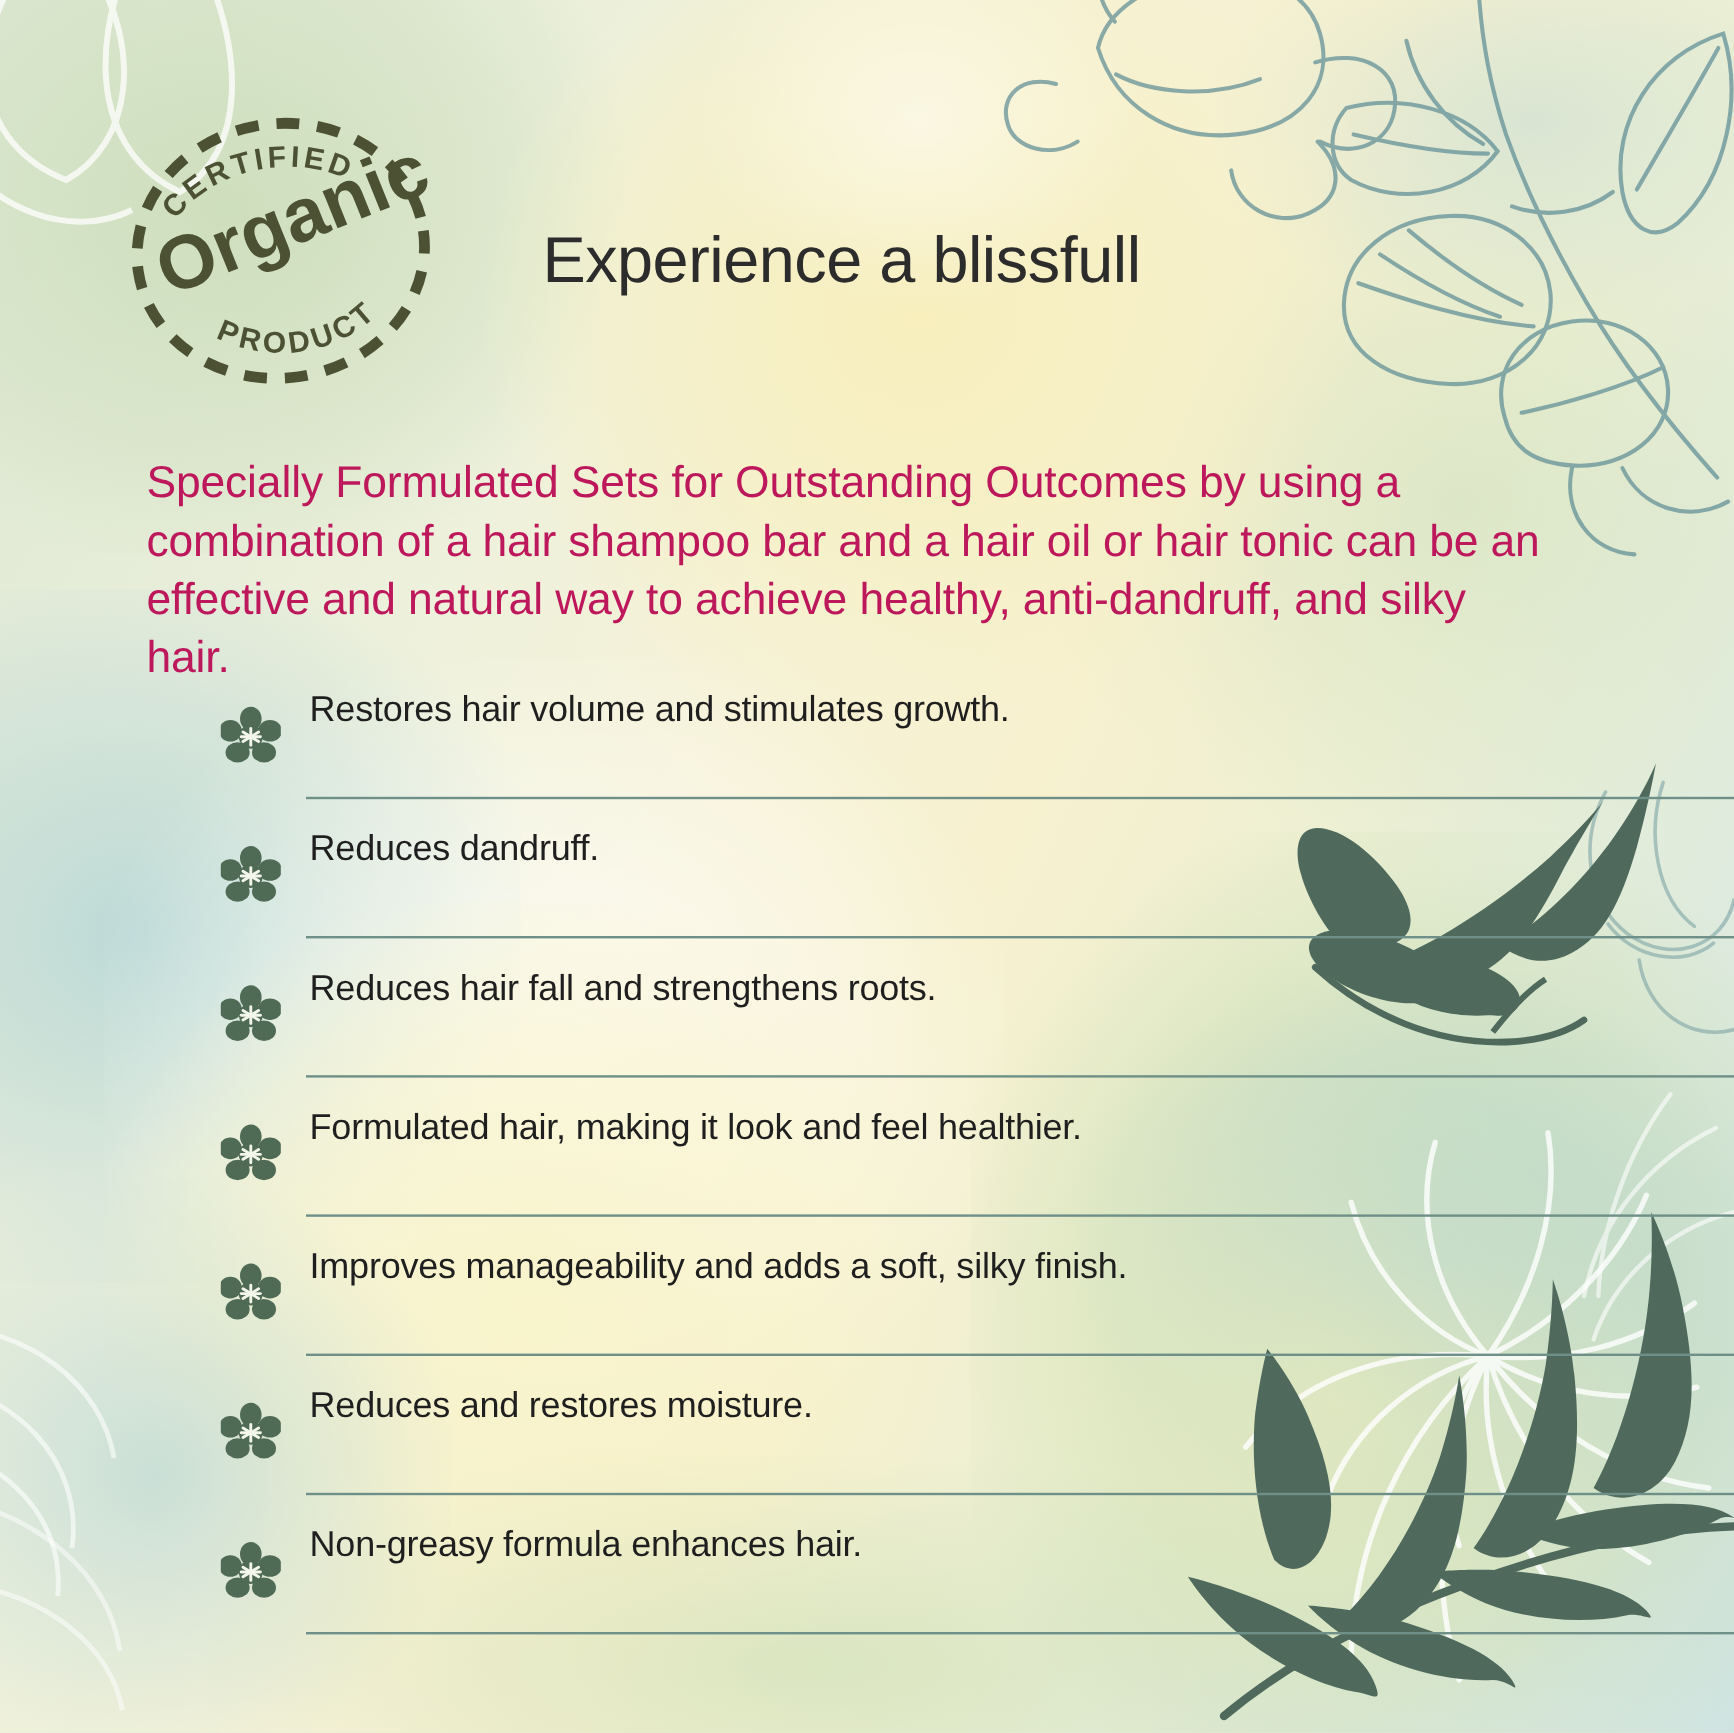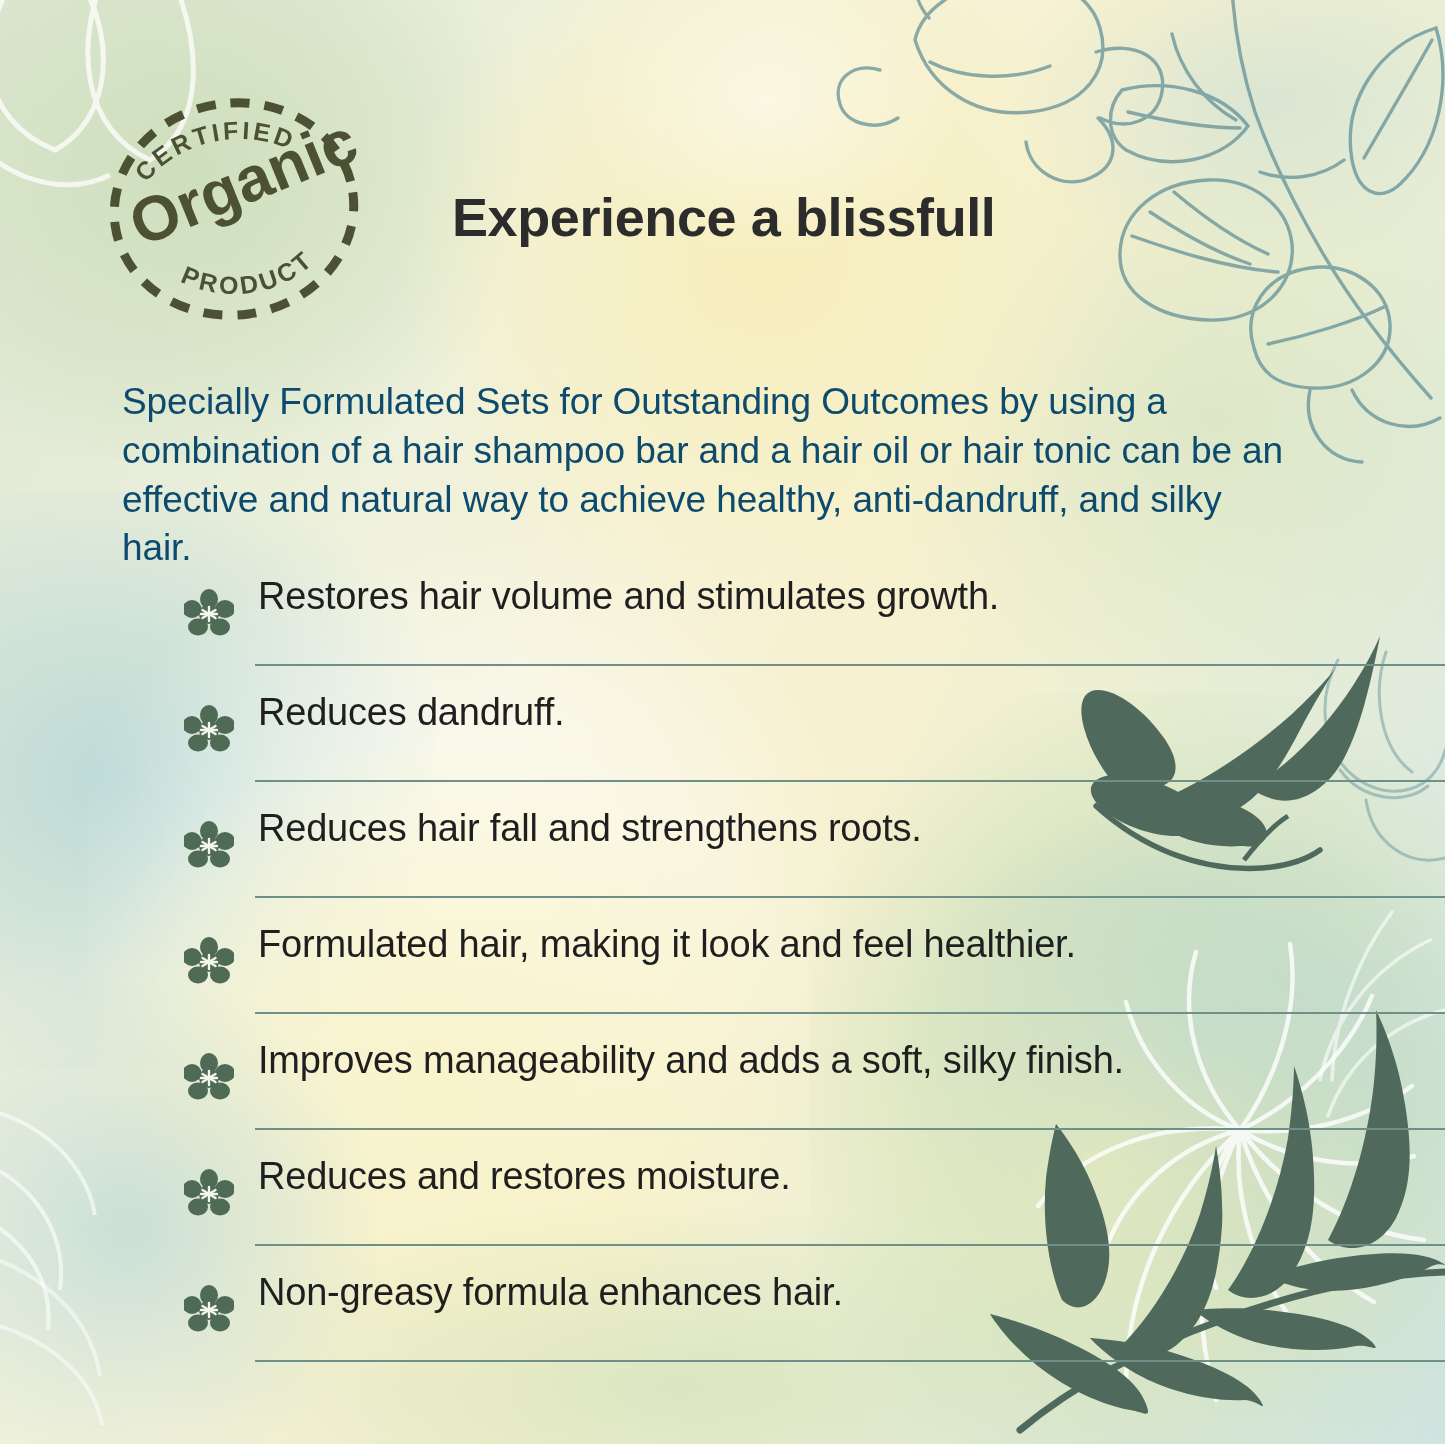--- a/index.html
+++ b/index.html
@@ -58,34 +58,34 @@
   
   #badge { position:absolute; left:105px; top:95px; width:258px; height:228px; }
   #badge svg { width:100%; height:100%; overflow:visible; }
   .badge-txt { fill:#4d5134; font-family:"Liberation Sans", sans-serif;
       font-weight:bold; letter-spacing:3.2px; }
   .badge-script { fill:#4d5134; font-family:"Liberation Sans", sans-serif;
       font-weight:bold; font-size:63px; }
 
   
   #heading { position:absolute; left:452px; top:186px; width:940px;
-      font-size:54px; font-weight:bold; line-height:1.16;
+      font-size:54px; font-weight:normal; line-height:1.16;
       color:#2c2c2c; letter-spacing:-.4px; }
   #heading div { white-space:nowrap; }
 
   
   #intro { position:absolute; left:122px; top:378px; width:1175px;
-      font-size:37px; line-height:1.32; color:#0c4a6e; letter-spacing:-.1px; }
+      font-size:37px; line-height:1.32; color:#be185d; letter-spacing:-.1px; }
 
   
   #features { position:absolute; left:0; top:578px; width:1445px; }
   .feature { position:relative; height:116px; }
   .f-flower { position:absolute; left:184px; top:10px; width:50px; height:48px; }
   .f-flower svg { width:100%; height:100%; }
-  .f-text { position:absolute; left:258px; top:-1px; font-size:38px;
+  .f-text { position:absolute; left:258px; top:-1px; font-size:30px;
       line-height:1.0; color:#1f1f1f; letter-spacing:-.2px; white-space:nowrap; }
   .f-rule { position:absolute; left:255px; right:0; top:86px;
       height:2px; background:#6e9088; }
 </style>
 </head>
 <body>
 
 <div id="bg">
   <div class="wash w-base"></div>
   <div class="wash w-green1"></div>

